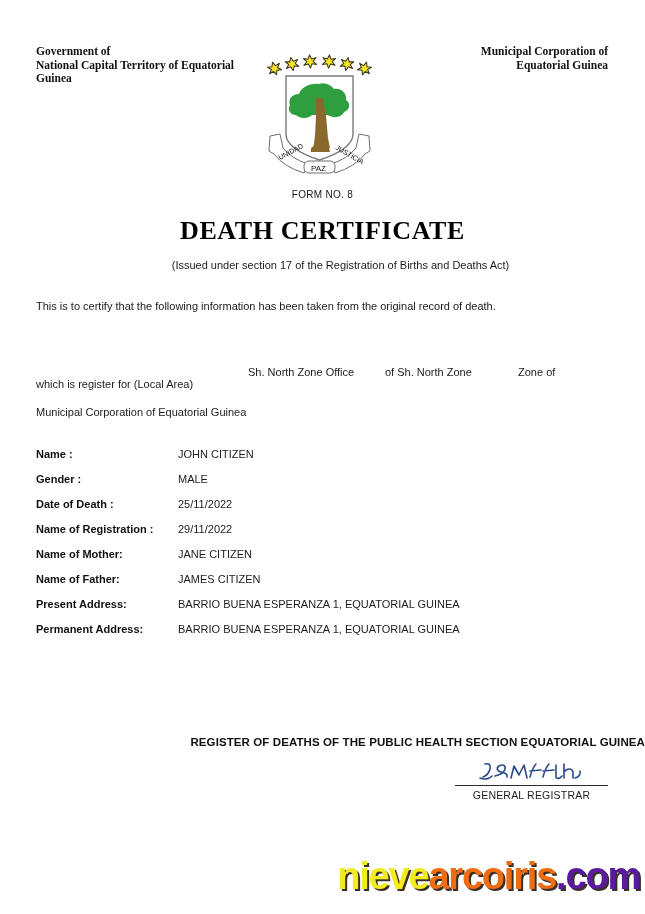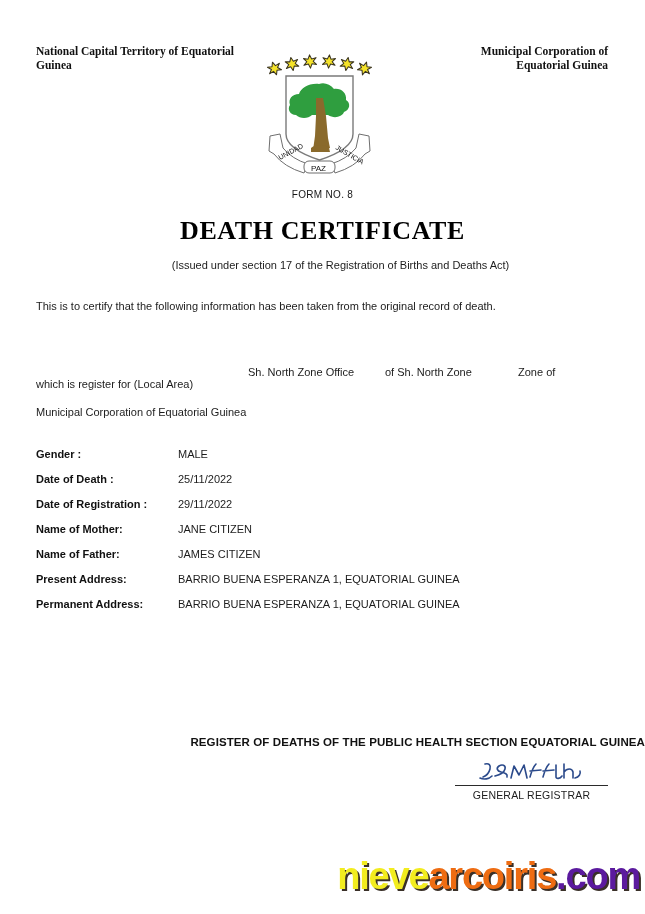--- a/index.html
+++ b/index.html
@@ -202,20 +202,21 @@
     white-space: nowrap;
     text-shadow: 2px 2px 0 #3a3028;
   }
 </style>
 </head>
 <body>
 
 <div id="page">
 
   <div class="hdr-left">
+    <div>Government of</div>
     <div>National Capital Territory of Equatorial</div>
     <div>Guinea</div>
   </div>
 
   <div class="hdr-right">
     <div style="white-space:pre-line">Municipal Corporation of
 Equatorial Guinea</div>
   </div>
 
   <svg id="emblem" viewBox="0 0 135 130">
@@ -258,29 +259,33 @@
     <span class="rr-1">which is register for (Local Area)</span>
     <span class="rr-2">Sh. North Zone Office</span>
     <span class="rr-3">of  Sh. North Zone</span>
     <span class="rr-4">Zone of</span>
   </div>
 
   <div class="muni-line">Municipal Corporation of Equatorial Guinea</div>
 
   <div id="fields">
     <div class="field-row">
+      <span class="field-label">Name :</span>
+      <span class="field-value">JOHN CITIZEN</span>
+    </div>
+    <div class="field-row">
       <span class="field-label">Gender :</span>
       <span class="field-value">MALE</span>
     </div>
     <div class="field-row">
       <span class="field-label">Date of Death :</span>
       <span class="field-value">25/11/2022</span>
     </div>
     <div class="field-row">
-      <span class="field-label">Date of Registration :</span>
+      <span class="field-label">Name of Registration :</span>
       <span class="field-value">29/11/2022</span>
     </div>
     <div class="field-row">
       <span class="field-label">Name of Mother:</span>
       <span class="field-value">JANE CITIZEN</span>
     </div>
     <div class="field-row">
       <span class="field-label">Name of Father:</span>
       <span class="field-value">JAMES CITIZEN</span>
     </div>

